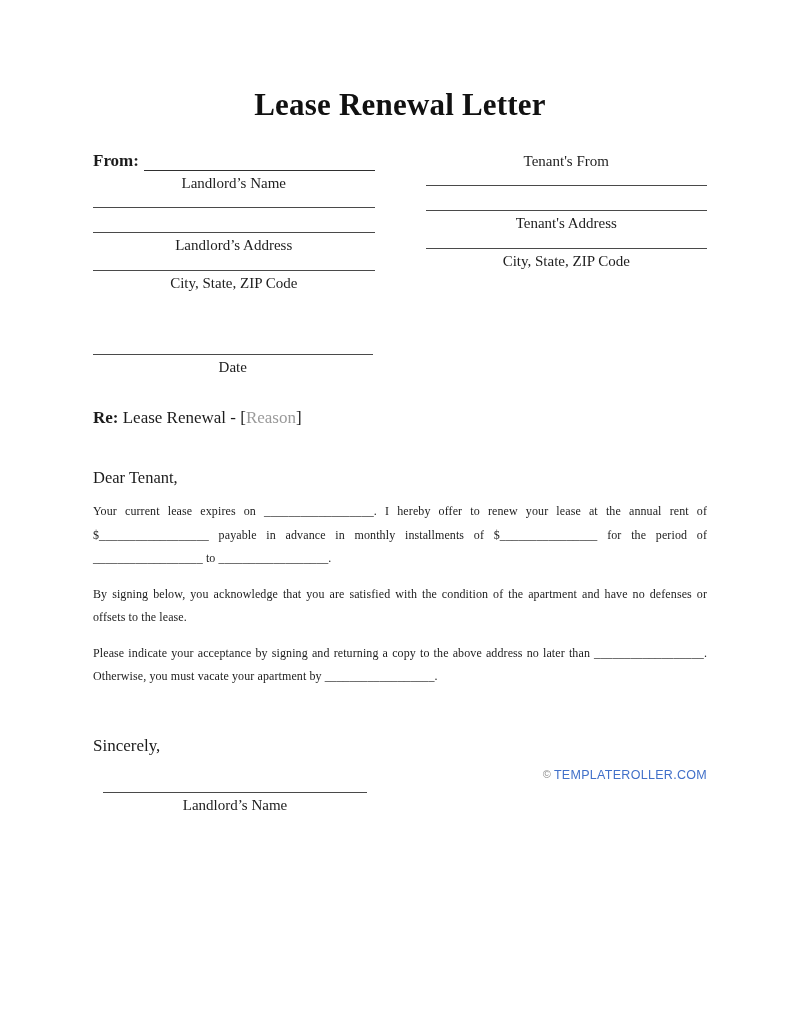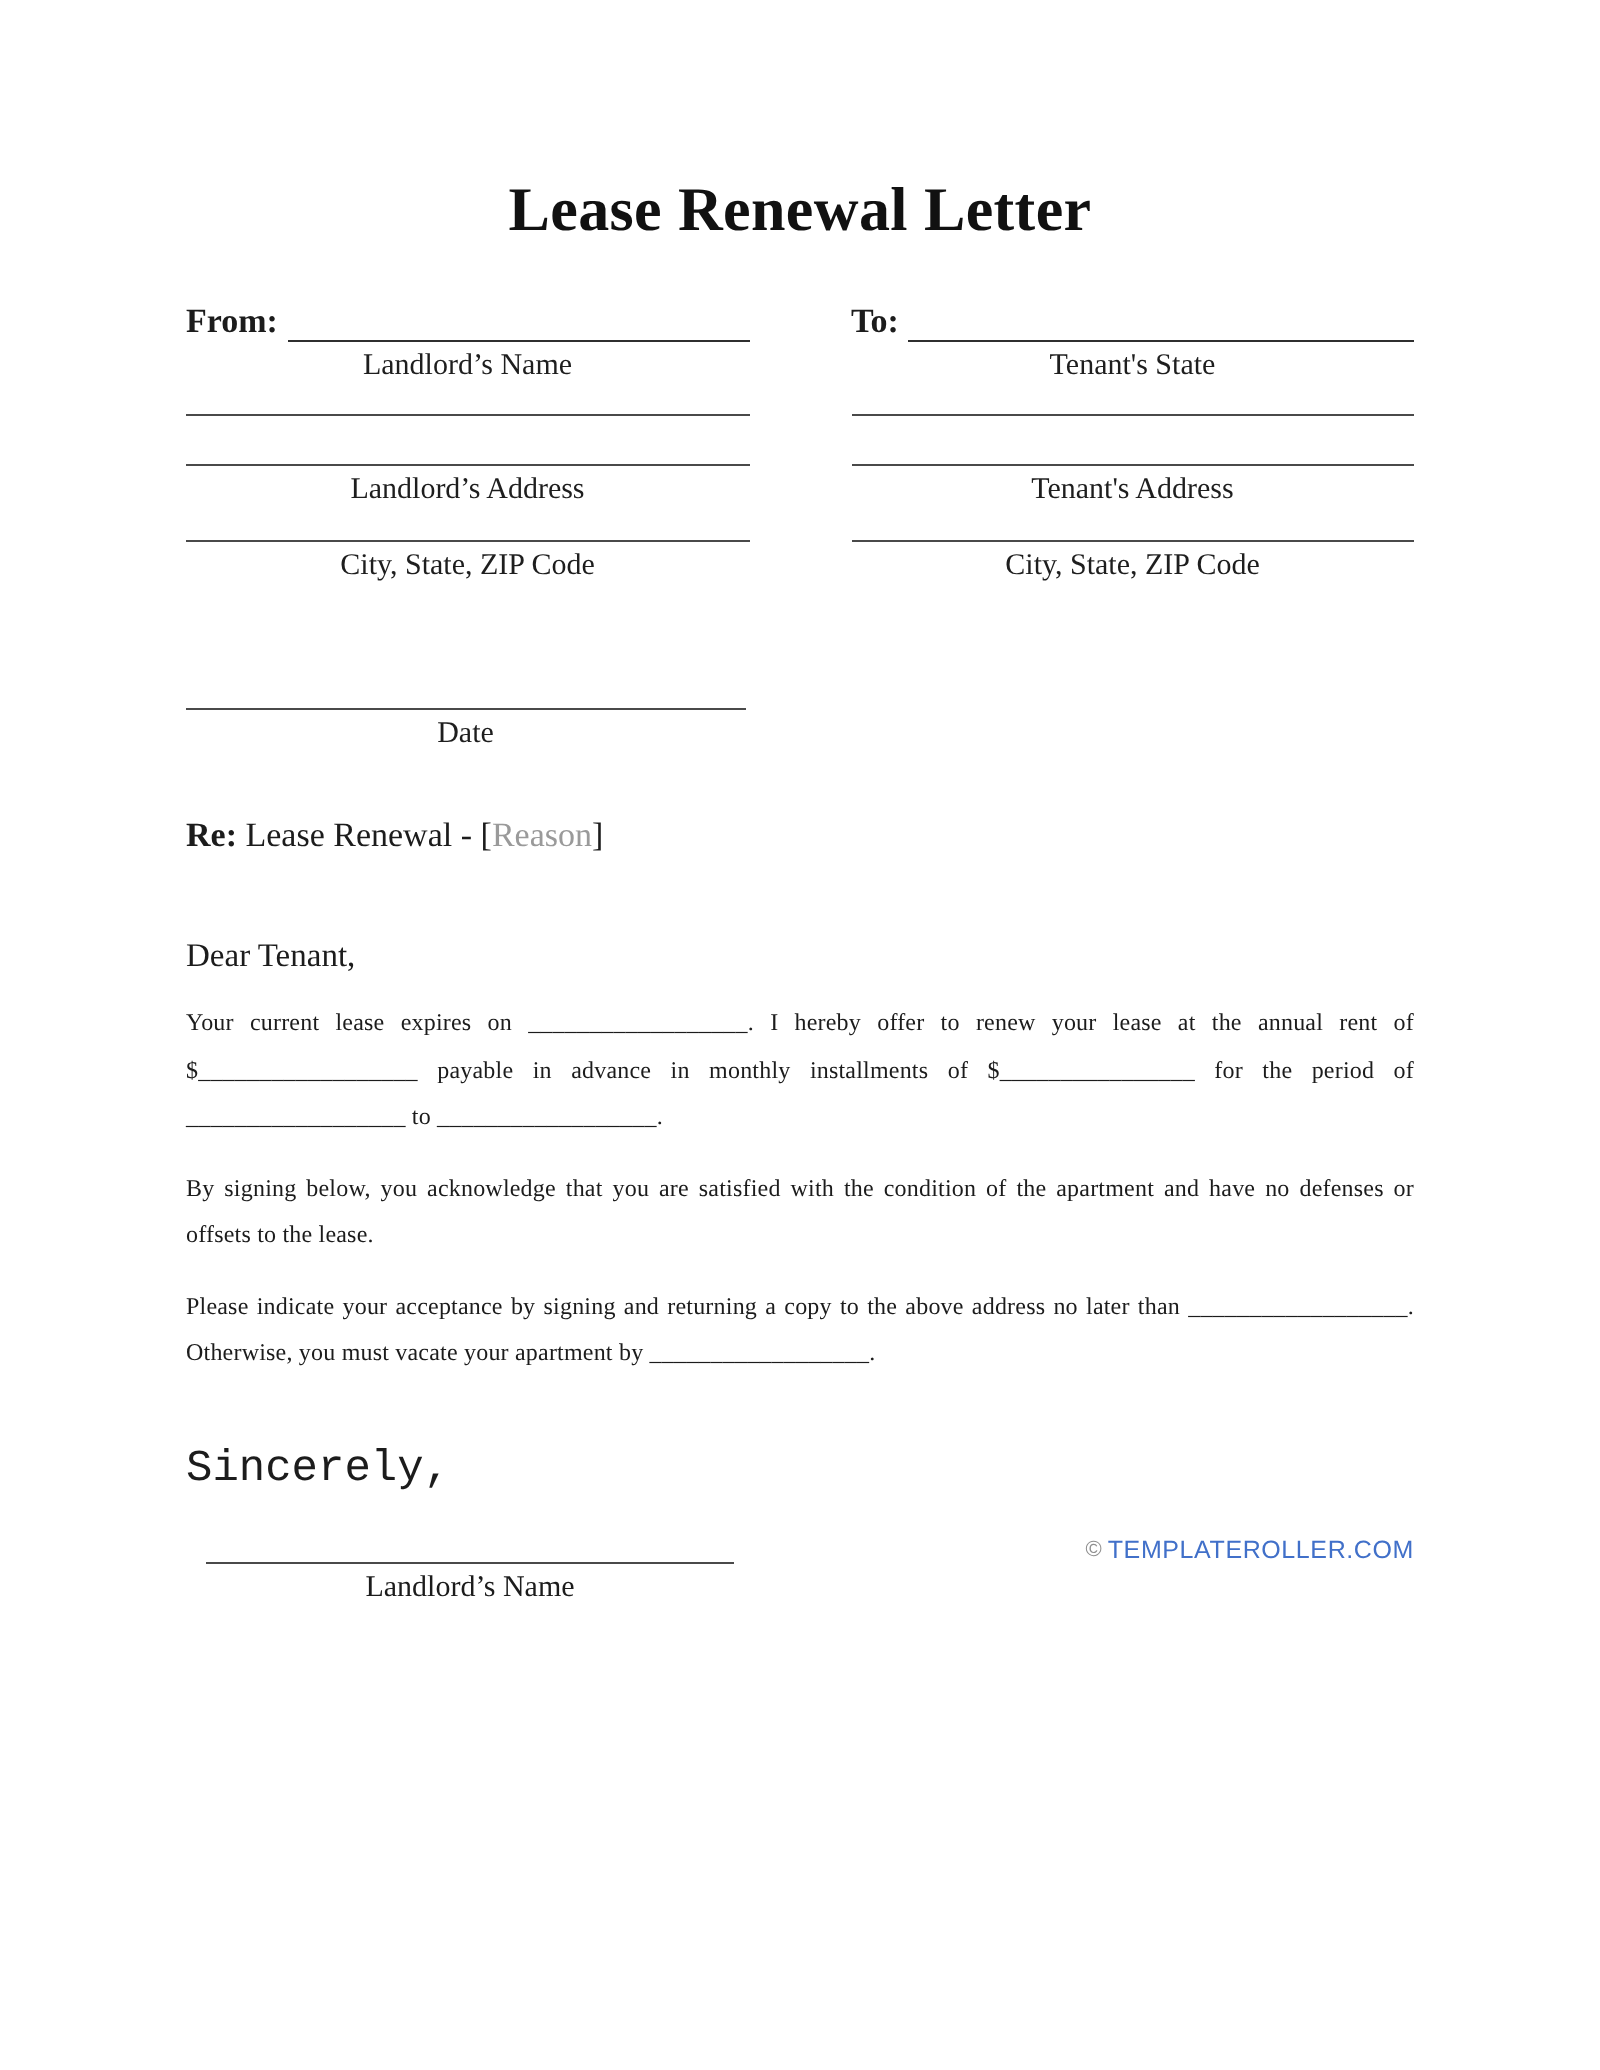--- a/index.html
+++ b/index.html
@@ -88,24 +88,23 @@
     line-height: 20px;
   }
   .para {
     margin: 12px 0 0 0;
     font-size: 12px;
     line-height: 23.5px;
     text-align: justify;
     letter-spacing: 0.1px;
   }
   .sincerely {
-    margin: 36px 0 0 0;
-    font-size: 22px;
-    line-height: 20px;
-    font-family: Liberation Mono, monospace;
+    margin: 47px 0 0 0;
+    font-size: 17px;
+    line-height: 20px;
   }
   
   .sig-block { margin-top: 36px; }
   .sig-rule {
     width: 264px;
     margin-left: 10px;
     height: 0;
     border-bottom: 1.4px solid #4a4a4a;
   }
   .sig-rule.second { margin-top: 28px; }
@@ -156,25 +155,21 @@
       </div>
       <div class="caption">Landlord’s Name</div>
       <div class="blank b1"></div>
       <div class="blank b2"></div>
       <div class="caption">Landlord’s Address</div>
       <div class="blank b3"></div>
       <div class="caption">City, State, ZIP Code</div>
     </div>
 
     <div class="col">
-      <div class="field-row">
-        <span class="field-label">To:</span>
-        <span class="rule"></span>
-      </div>
-      <div class="caption">Tenant's State</div>
+      <div class="caption">Tenant's From</div>
       <div class="blank b1"></div>
       <div class="blank b2"></div>
       <div class="caption">Tenant's Address</div>
       <div class="blank b3"></div>
       <div class="caption">City, State, ZIP Code</div>
     </div>
 
   </div>
 
   <div class="date-block">

